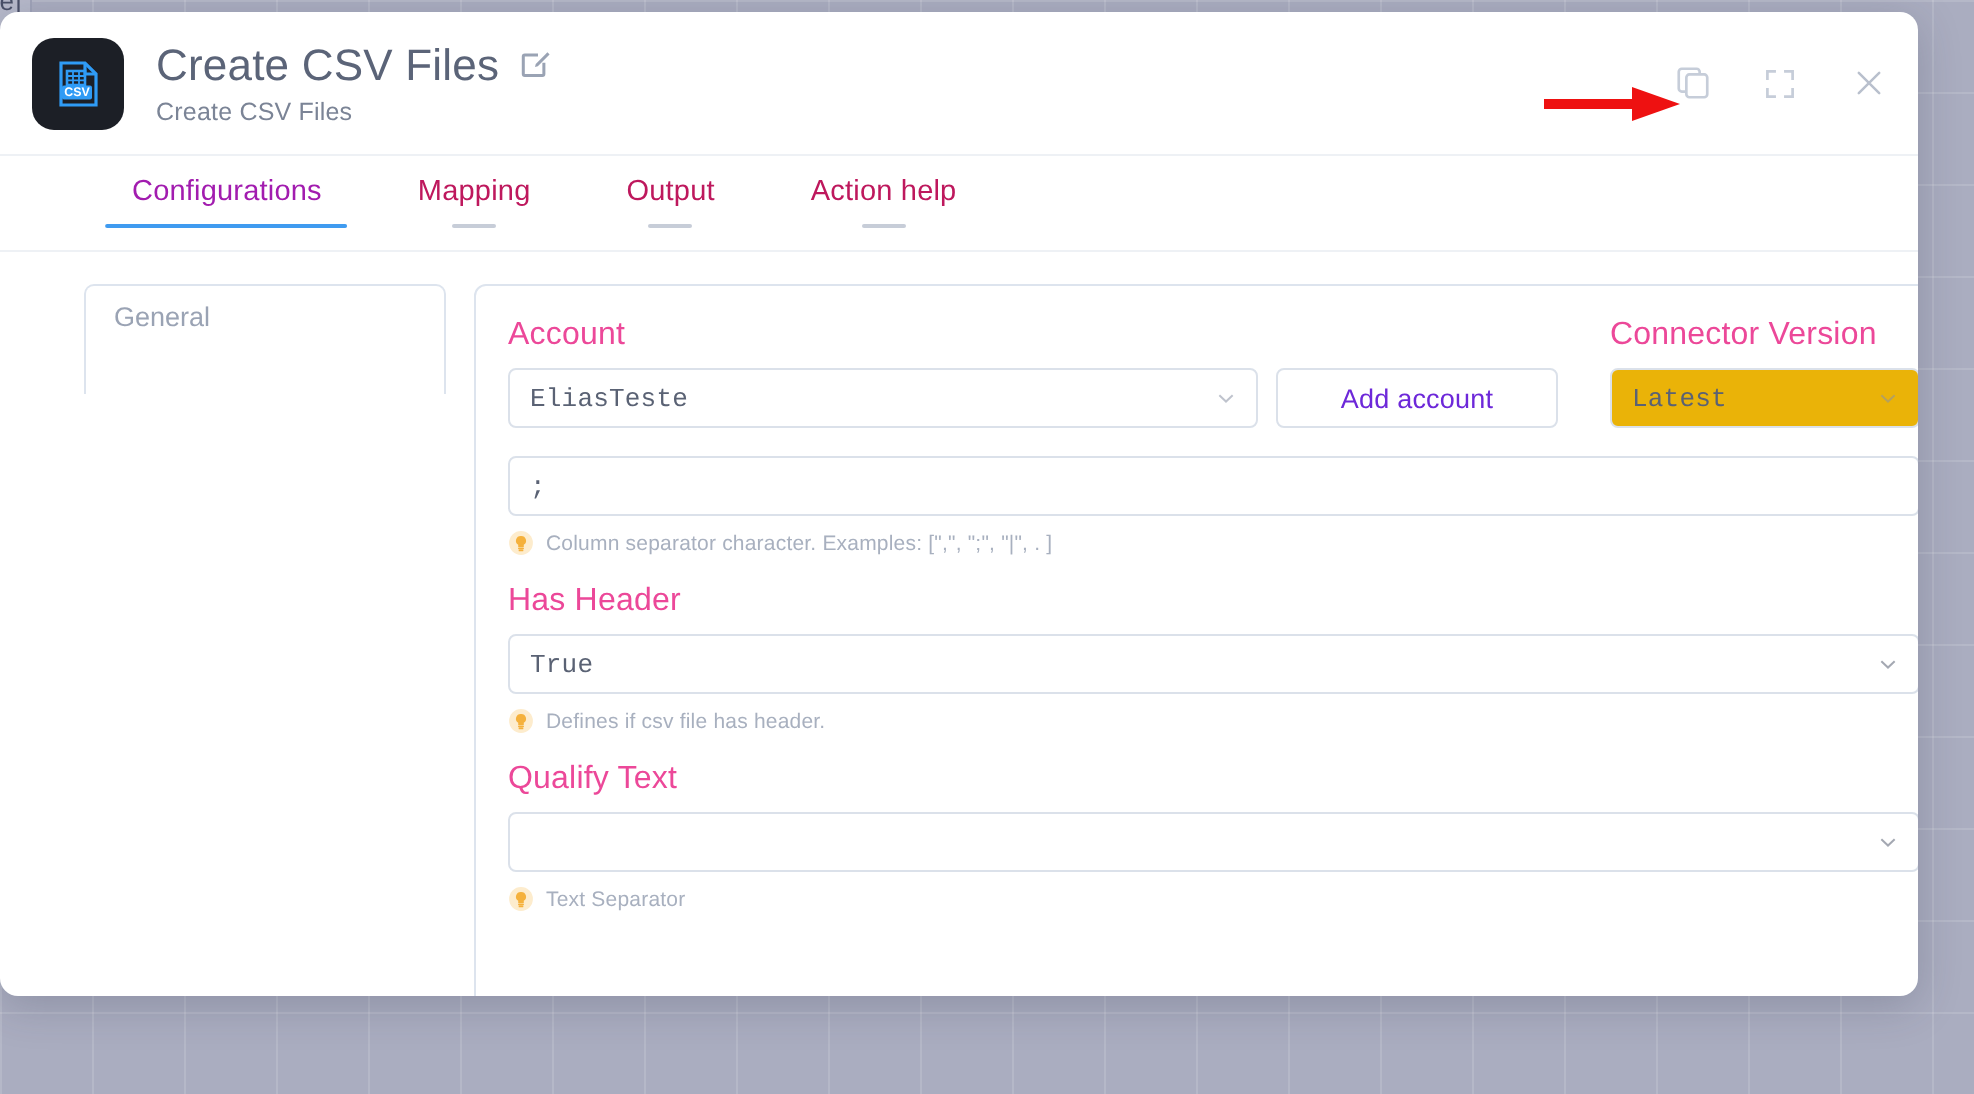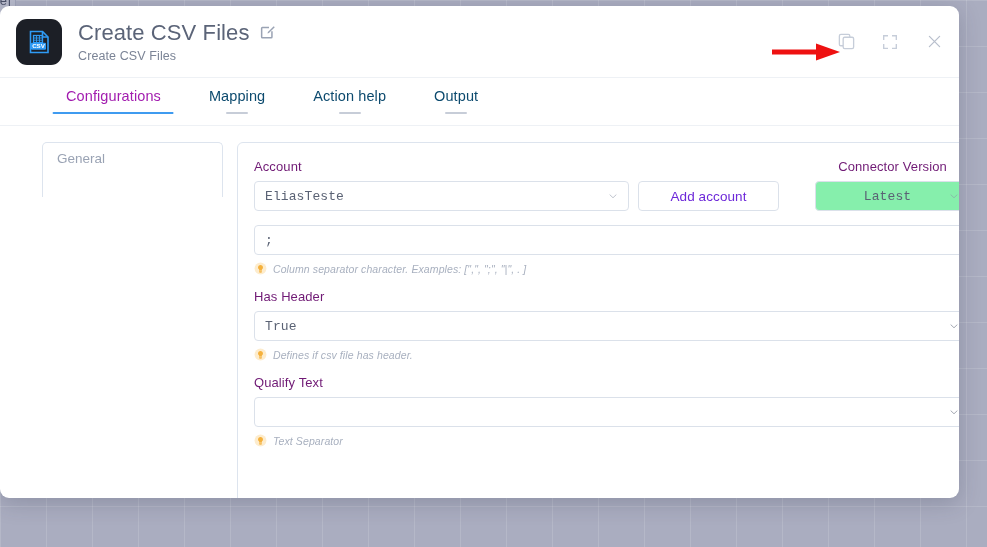--- a/index.html
+++ b/index.html
@@ -104,21 +104,21 @@
     padding-left: 42px;
     display: flex;
     align-items: flex-start;
     gap: 0px;
     border-bottom: 1px solid #eef1f5;
   }
   .tab-item {
     position: relative;
     padding: 10px 24px 12px 24px;
     font-size: 14.5px;
-    color: #0c4a6e;
+    color: #be185d;
     cursor: pointer;
     letter-spacing: .1px;
     white-space: nowrap;
   }
   .tab-item.active { color: #a21caf; }
   .tab-underline {
     position: absolute;
     bottom: 2px; left: 50%;
     transform: translateX(-50%);
     height: 2px;
@@ -163,43 +163,43 @@
   #form-panel {
     flex: 1;
     border: 1px solid #dde4ee;
     border-radius: 6px;
     padding: 16px 22px 22px 16px;
     margin-left: 14px;
     min-height: 362px;
   }
 
   .field-label {
-    font-size: 13px;
-    color: #701a75;
+    font-size: 16px;
+    color: #ec4899;
     margin-bottom: 7px;
     letter-spacing: .1px;
   }
   .field-block { margin-bottom: 14px; }
 
   .control {
     height: 30px;
     border: 1px solid #dbe1ea;
     border-radius: 4px;
     background: #fff;
     display: flex;
     align-items: center;
     padding: 0 10px;
     font-size: 13px;
     color: #5a6274;
     cursor: pointer;
     position: relative;
     letter-spacing: .1px;
     font-family: Liberation Mono, monospace;
   }
-  .control.shaded { background: #86efac; }
+  .control.shaded { background: #eab308; }
   .control .value { flex: 1; }
   .chevron {
     width: 10px; height: 10px;
     flex: 0 0 auto;
     opacity: .55;
   }
 
   .btn-secondary {
     height: 30px;
     border: 1px solid #dbe1ea;
@@ -214,34 +214,33 @@
   }
 
   .hint-row {
     display: flex; align-items: center; gap: 6px;
     margin-top: 7px;
   }
   .hint-text {
     font-size: 10.5px;
     color: #a8b0bf;
     letter-spacing: .1px;
-    font-style: italic;
   }
   .bulb-icon { width: 13px; height: 13px; flex: 0 0 auto; }
 
   
   #account-row {
     display: flex;
     align-items: flex-end;
     gap: 9px;
     margin-bottom: 14px;
   }
   #account-field { width: 375px; flex: 0 0 375px; }
   #add-account-button { width: 141px; flex: 0 0 141px; }
-  #connector-version-field { width: 155px; flex: 0 0 155px; margin-left: 18px; text-align: center; }
+  #connector-version-field { width: 155px; flex: 0 0 155px; margin-left: 8px; }
   #spacer-col { flex: 1; }
 </style>
 </head>
 <body>
 
 <div id="canvas-background">
   <div id="background-node">
     <span>e]</span>
   </div>
 </div>
@@ -300,25 +299,25 @@
   <div id="tab-bar">
     <div class="tab-item active">
       <span>Configurations</span>
       <span class="tab-underline"></span>
     </div>
     <div class="tab-item">
       <span>Mapping</span>
       <span class="tab-underline"></span>
     </div>
     <div class="tab-item">
+      <span>Output</span>
+      <span class="tab-underline"></span>
+    </div>
+    <div class="tab-item">
       <span>Action help</span>
-      <span class="tab-underline"></span>
-    </div>
-    <div class="tab-item">
-      <span>Output</span>
       <span class="tab-underline"></span>
     </div>
   </div>
 
   <div id="modal-body">
 
     <div id="section-sidebar">
       <div class="sidebar-item">
         <span>General</span>
       </div>

